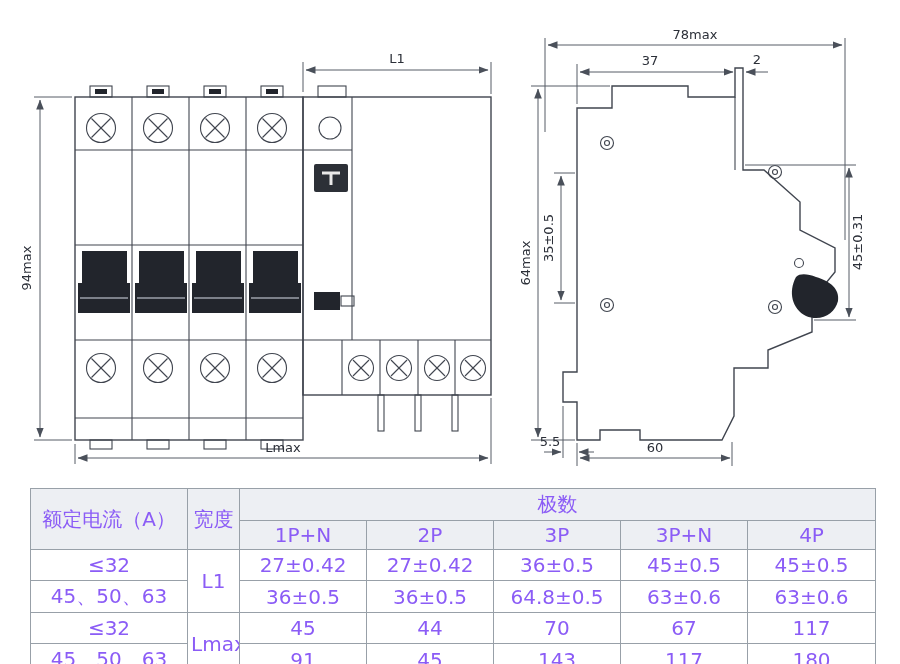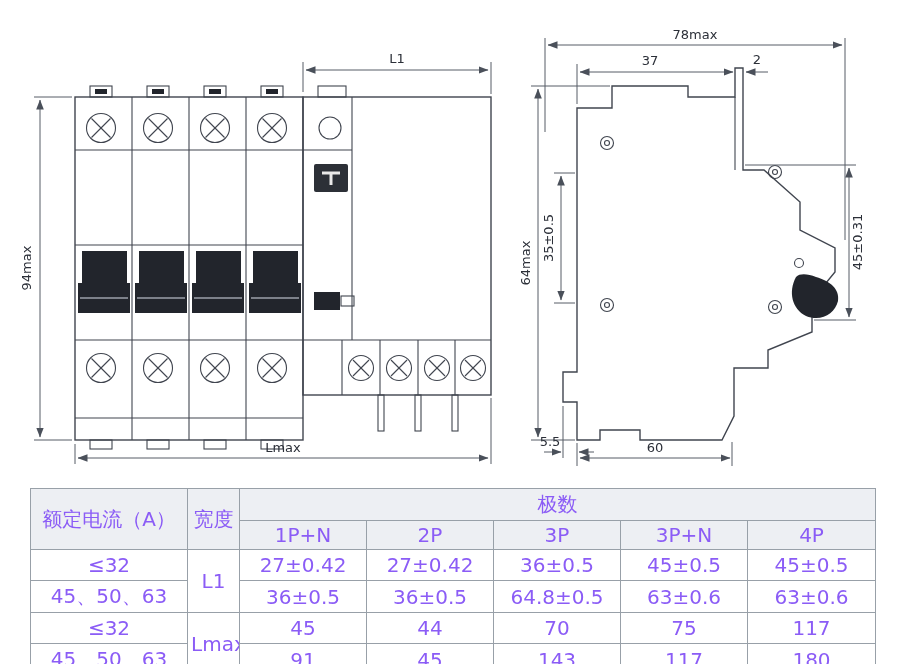--- a/index.html
+++ b/index.html
@@ -292,21 +292,21 @@
         <td>64.8±0.5</td>
         <td>63±0.6</td>
         <td>63±0.6</td>
       </tr>
       <tr>
         <td>≤32</td>
         <td rowspan="2">Lmax</td>
         <td>45</td>
         <td>44</td>
         <td>70</td>
-        <td>75</td>
+        <td>67</td>
         <td>117</td>
       </tr>
       <tr>
         <td>45、50、63</td>
         <td>91</td>
         <td>45</td>
         <td>143</td>
         <td>117</td>
         <td>180</td>
       </tr>

